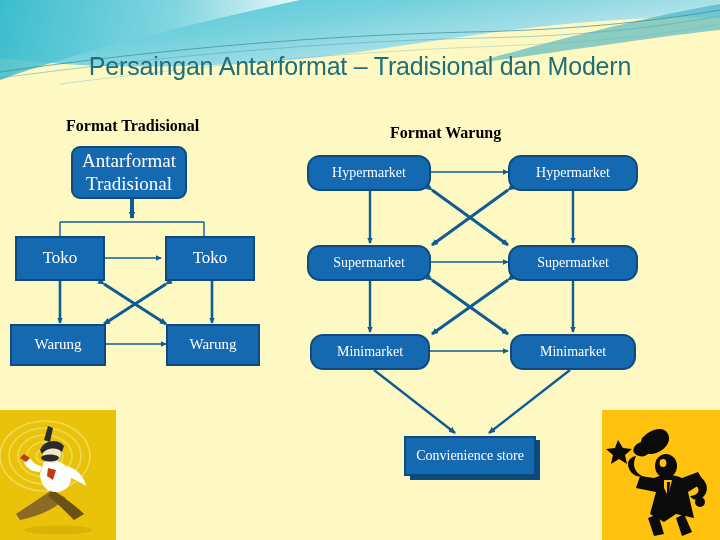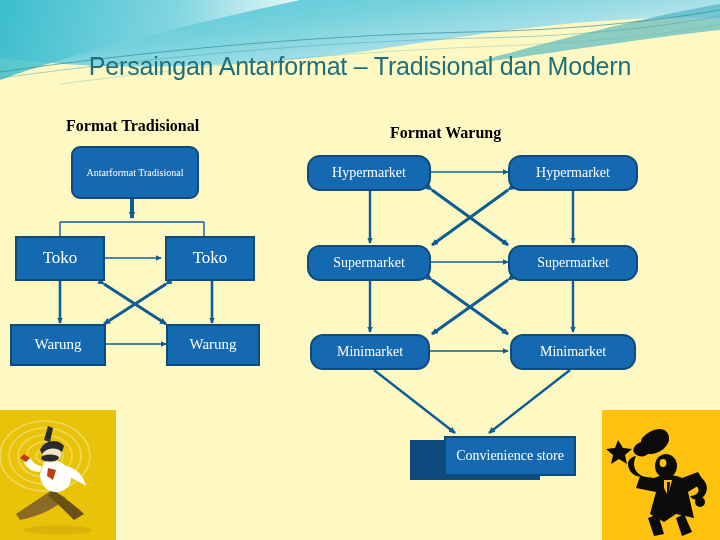--- a/index.html
+++ b/index.html
@@ -69,21 +69,21 @@
     font-family: "Liberation Serif", serif;
     display: flex;
     align-items: center;
     justify-content: center;
     text-align: center;
     line-height: 1.18;
     z-index: 3;
   }
   .node.rounded { border-radius: 9px; }
   .node.pill    { border-radius: 13px; }
-  .node.bevel   { border-radius: 0; margin-left: 40px; }
+  .node.bevel   { border-radius: 0; }
 
   
   .bevel-shadow {
     position: absolute;
     background: #0d4b7e;
     z-index: 2;
   }
 
   
   .clip-art {
@@ -176,21 +176,21 @@
       <line x1="508" y1="190" x2="432" y2="245" stroke-width="3" marker-start="url(#ah)" marker-end="url(#ah)"></line>
 
       <line x1="432" y1="280" x2="508" y2="334" stroke-width="3" marker-start="url(#ah)" marker-end="url(#ah)"></line>
       <line x1="508" y1="280" x2="432" y2="334" stroke-width="3" marker-start="url(#ah)" marker-end="url(#ah)"></line>
 
       <line x1="374" y1="370" x2="455" y2="433" stroke-width="2.4" marker-end="url(#ah)"></line>
       <line x1="570" y1="370" x2="489" y2="433" stroke-width="2.4" marker-end="url(#ah)"></line>
     </g>
   </svg>
 
-  <div class="node rounded" style="left:71px; top:146px; width:128px; height:53px; font-size:10px;">
+  <div class="node rounded" style="left:71px; top:146px; width:116px; height:53px; font-size:19px;">
     <span>Antarformat Tradisional</span>
   </div>
 
   <div class="node" style="left:15px; top:236px; width:90px; height:45px; font-size:17px;">
     <span>Toko</span>
   </div>
 
   <div class="node" style="left:165px; top:236px; width:90px; height:45px; font-size:17px;">
     <span>Toko</span>
   </div>

